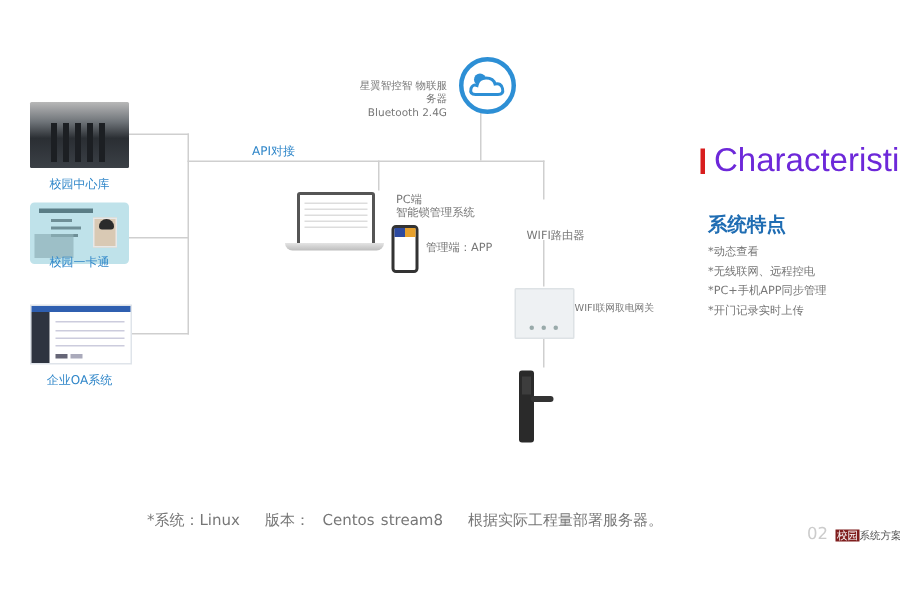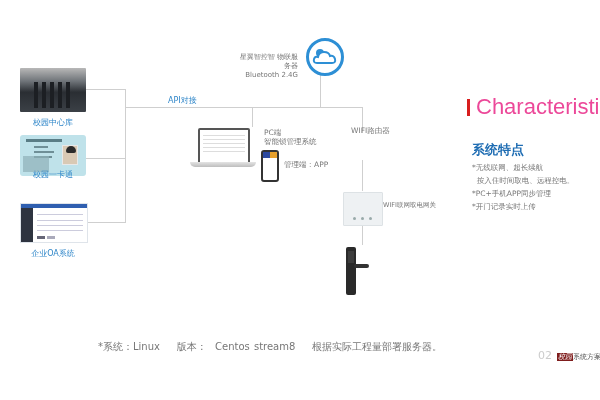--- a/index.html
+++ b/index.html
@@ -29,27 +29,27 @@
   .laptop-screen .g { position:absolute; height:1px; background:#ddd; left:3px; right:3px; }
   .laptop-base { left:190px; top:162px; width:66px; height:5px; background:linear-gradient(#e4e4e4,#bdbdbd); border-radius:0 0 6px 6px; }
   .phone { left:261px; top:150px; width:14px; height:28px; background:#fff; border:2px solid #333; border-radius:3px; }
   .phone .hd { position:absolute; left:0; right:0; top:0; height:6px; background:linear-gradient(90deg,#2d4aa0 50%,#e6a02c 50%); }
   .gateway { left:343px; top:192px; width:38px; height:32px; background:#eef1f3; border:1px solid #dde2e5; border-radius:1px; }
   .gateway .dot { position:absolute; bottom:5px; width:3px; height:3px; border-radius:50%; background:#9aa; }
   .lock { left:346px; top:247px; width:10px; height:48px; background:#2a2a2a; border-radius:2px; }
   .lock-handle { left:354px; top:264px; width:15px; height:4px; background:#333; border-radius:2px; }
   .lock .pad { position:absolute; left:2px; top:4px; width:6px; height:12px; background:#3d3d3d; }
   .char-bar { left:467px; top:99px; width:3px; height:17px; background:#d81e1e; }
-  .char-title { left:476px; top:94px; font-size:22px; color:#ec4899; font-family:"Liberation Sans", sans-serif; white-space:nowrap; }
+  .char-title { left:476px; top:94px; font-size:22px; color:#6d28d9; font-family:"Liberation Sans", sans-serif; white-space:nowrap; }
   .feat-title { left:472px; top:141px; font-size:13px; font-weight:bold; color:#1f6db3; }
   .feat-list { left:472px; top:161px; font-size:7.5px; color:#777; line-height:13px; }
   .footer-note { left:98px; top:340px; font-size:10px; color:#777; white-space:nowrap; word-spacing:1px; }
   .page-num { left:538px; top:349px; font-size:11px; color:#ccc; }
   .page-title { left:557px; top:352px; font-size:7px; color:#555; white-space:nowrap; }
-  .page-title .hl { color:#fff; background:#7f1d1d; padding:0 1px;font-style:italic; }
+  .page-title .hl { color:#fff; background:#7f1d1d; padding:0 1px; }
 </style>
 </head>
 <body>
 
 <div class="line" style="left:86px;top:89px;width:40px;height:1px;"></div>
 <div class="line" style="left:86px;top:158px;width:40px;height:1px;"></div>
 <div class="line" style="left:86px;top:222px;width:40px;height:1px;"></div>
 <div class="line" style="left:125px;top:89px;width:1px;height:134px;"></div>
 <div class="line" style="left:125px;top:107px;width:238px;height:1px;"></div>
 <div class="line" style="left:320px;top:75px;width:1px;height:32px;"></div>
@@ -114,38 +114,38 @@
 <div class="abs laptop-base"></div>
 <div class="abs lbl-gray" style="left:264px;top:128px;font-size:7.5px;">
   <div>PC端</div>
   <div>智能锁管理系统</div>
 </div>
 <div class="abs phone">
     <div class="hd"></div>
   </div>
 <div class="abs lbl-gray" style="left:284px;top:160px;font-size:7.5px;">管理端：APP</div>
 
-<div class="abs lbl-gray" style="left:351px;top:126px;font-size:7.5px;">WIFI路由器</div>
+<div class="abs lbl-gray" style="left:351px;top:152px;font-size:7.5px;">WIFI路由器</div>
 <div class="abs gateway">
   <div class="dot" style="left:9px"></div>
     <div class="dot" style="left:17px"></div>
     <div class="dot" style="left:25px"></div>
 </div>
 <div class="abs lbl-gray" style="left:383px;top:201px;font-size:6.5px;">WIFI联网取电网关</div>
 <div class="abs lock">
     <div class="pad"></div>
   </div>
 <div class="abs lock-handle"></div>
 
 <div class="abs char-bar"></div>
 <div class="abs char-title">Characteristi</div>
 <div class="abs feat-title">系统特点</div>
 <div class="abs feat-list">
-  <div>*无线联网、超长续航</div>
-  <div style="white-space:pre;">  按入住时间取电、远程控电。</div>
+  <div>*动态查看</div>
+  <div>*无线联网、远程控电</div>
   <div>*PC+手机APP同步管理</div>
   <div>*开门记录实时上传</div>
 </div>
 
 <div class="abs footer-note" style="white-space:pre;">*系统：Linux    版本：  Centos stream8    根据实际工程量部署服务器。</div>
 <div class="abs page-num">02</div>
 <div class="abs page-title">
   <span class="hl">校园</span><span>系统方案</span>
 </div>
 

